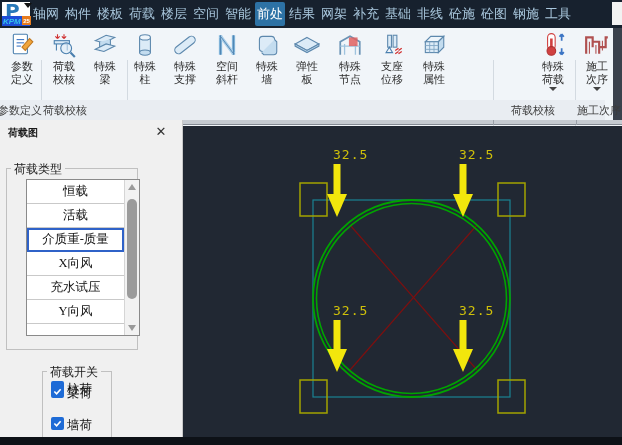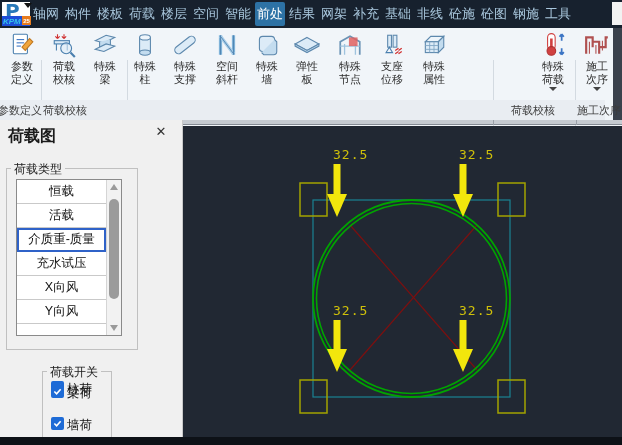--- a/index.html
+++ b/index.html
@@ -52,30 +52,30 @@
     color:#3c3c3c; white-space:nowrap; }
 
   
   .canvas-strip { position:absolute; left:183px; top:120px; width:439px; height:5px;
     background:#c6cbd1; border-bottom:1px solid #858b94; }
   .canvas-strip .tick { position:absolute; top:0; width:1px; height:5px; background:#9aa0a8; }
 
   
   .panel { position:absolute; left:0; top:120px; width:183px; height:317px;
     background:#f0f0f0; border-right:1px solid #c9c9c9; }
-  .panel-title { position:absolute; left:8px; top:6px; font-size:16px;
+  .panel-title { position:absolute; left:8px; top:6px; font-size:10px;
     font-weight:bold; color:#1a1a1a; }
   .panel-close { position:absolute; left:153px; top:4px; width:16px; height:16px;
     font-size:13px; color:#333; text-align:center; line-height:16px; cursor:default; }
-  .groupbox { position:absolute; border:1px solid #c0c0c0; }
+  .groupbox { position:absolute; border:1px solid #c0c0c0;font-family:Liberation Serif, serif; }
   .legend { position:absolute; top:-8px; background:#f0f0f0; padding:0 3px;
     font-size:12px; color:#1a1a1a; white-space:nowrap; }
   .gb-types { left:6px; top:48px; width:132px; height:182px; }
   .gb-types .legend { left:4px; }
-  .listbox { position:absolute; left:9px; top:10px; width:106px; height:157px;
+  .listbox { position:absolute; left:19px; top:10px; width:114px; height:157px;
     background:#ffffff; border:1px solid #8a8a8a; overflow:hidden; }
   .rows { position:absolute; left:0; top:0; right:15px; }
   .row { height:24px; line-height:23px; text-align:center; font-size:12.5px;
     color:#111; border-bottom:1px solid #c9c9c9; background:#fff; cursor:default; }
   .row.selected { outline:2px solid #2f62c8; outline-offset:-2px; }
   .vscroll { position:absolute; right:0; top:0; bottom:0; width:15px;
     background:#f2f2f2; border-left:1px solid #d5d5d5; }
   .sc-up,.sc-down { position:absolute; left:0; width:14px; height:14px;
     display:flex; align-items:center; justify-content:center; }
   .sc-up { top:0; } .sc-down { bottom:0; }
@@ -327,22 +327,22 @@
     <div class="panel-title">荷载图</div>
     <div class="panel-close">✕</div>
 
     <div class="groupbox gb-types">
       <span class="legend">荷载类型</span>
       <div class="listbox">
         <div class="rows">
           <div class="row">恒载</div>
           <div class="row">活载</div>
           <div class="row selected">介质重-质量</div>
+          <div class="row">X向风</div>
           <div class="row">充水试压</div>
-          <div class="row">X向风</div>
           <div class="row">Y向风</div>
         </div>
         <div class="vscroll">
           <div class="sc-up">
               <span class="tri-up"></span>
             </div>
           <div class="sc-thumb"></div>
           <div class="sc-down">
               <span class="tri-dn"></span>
             </div>

